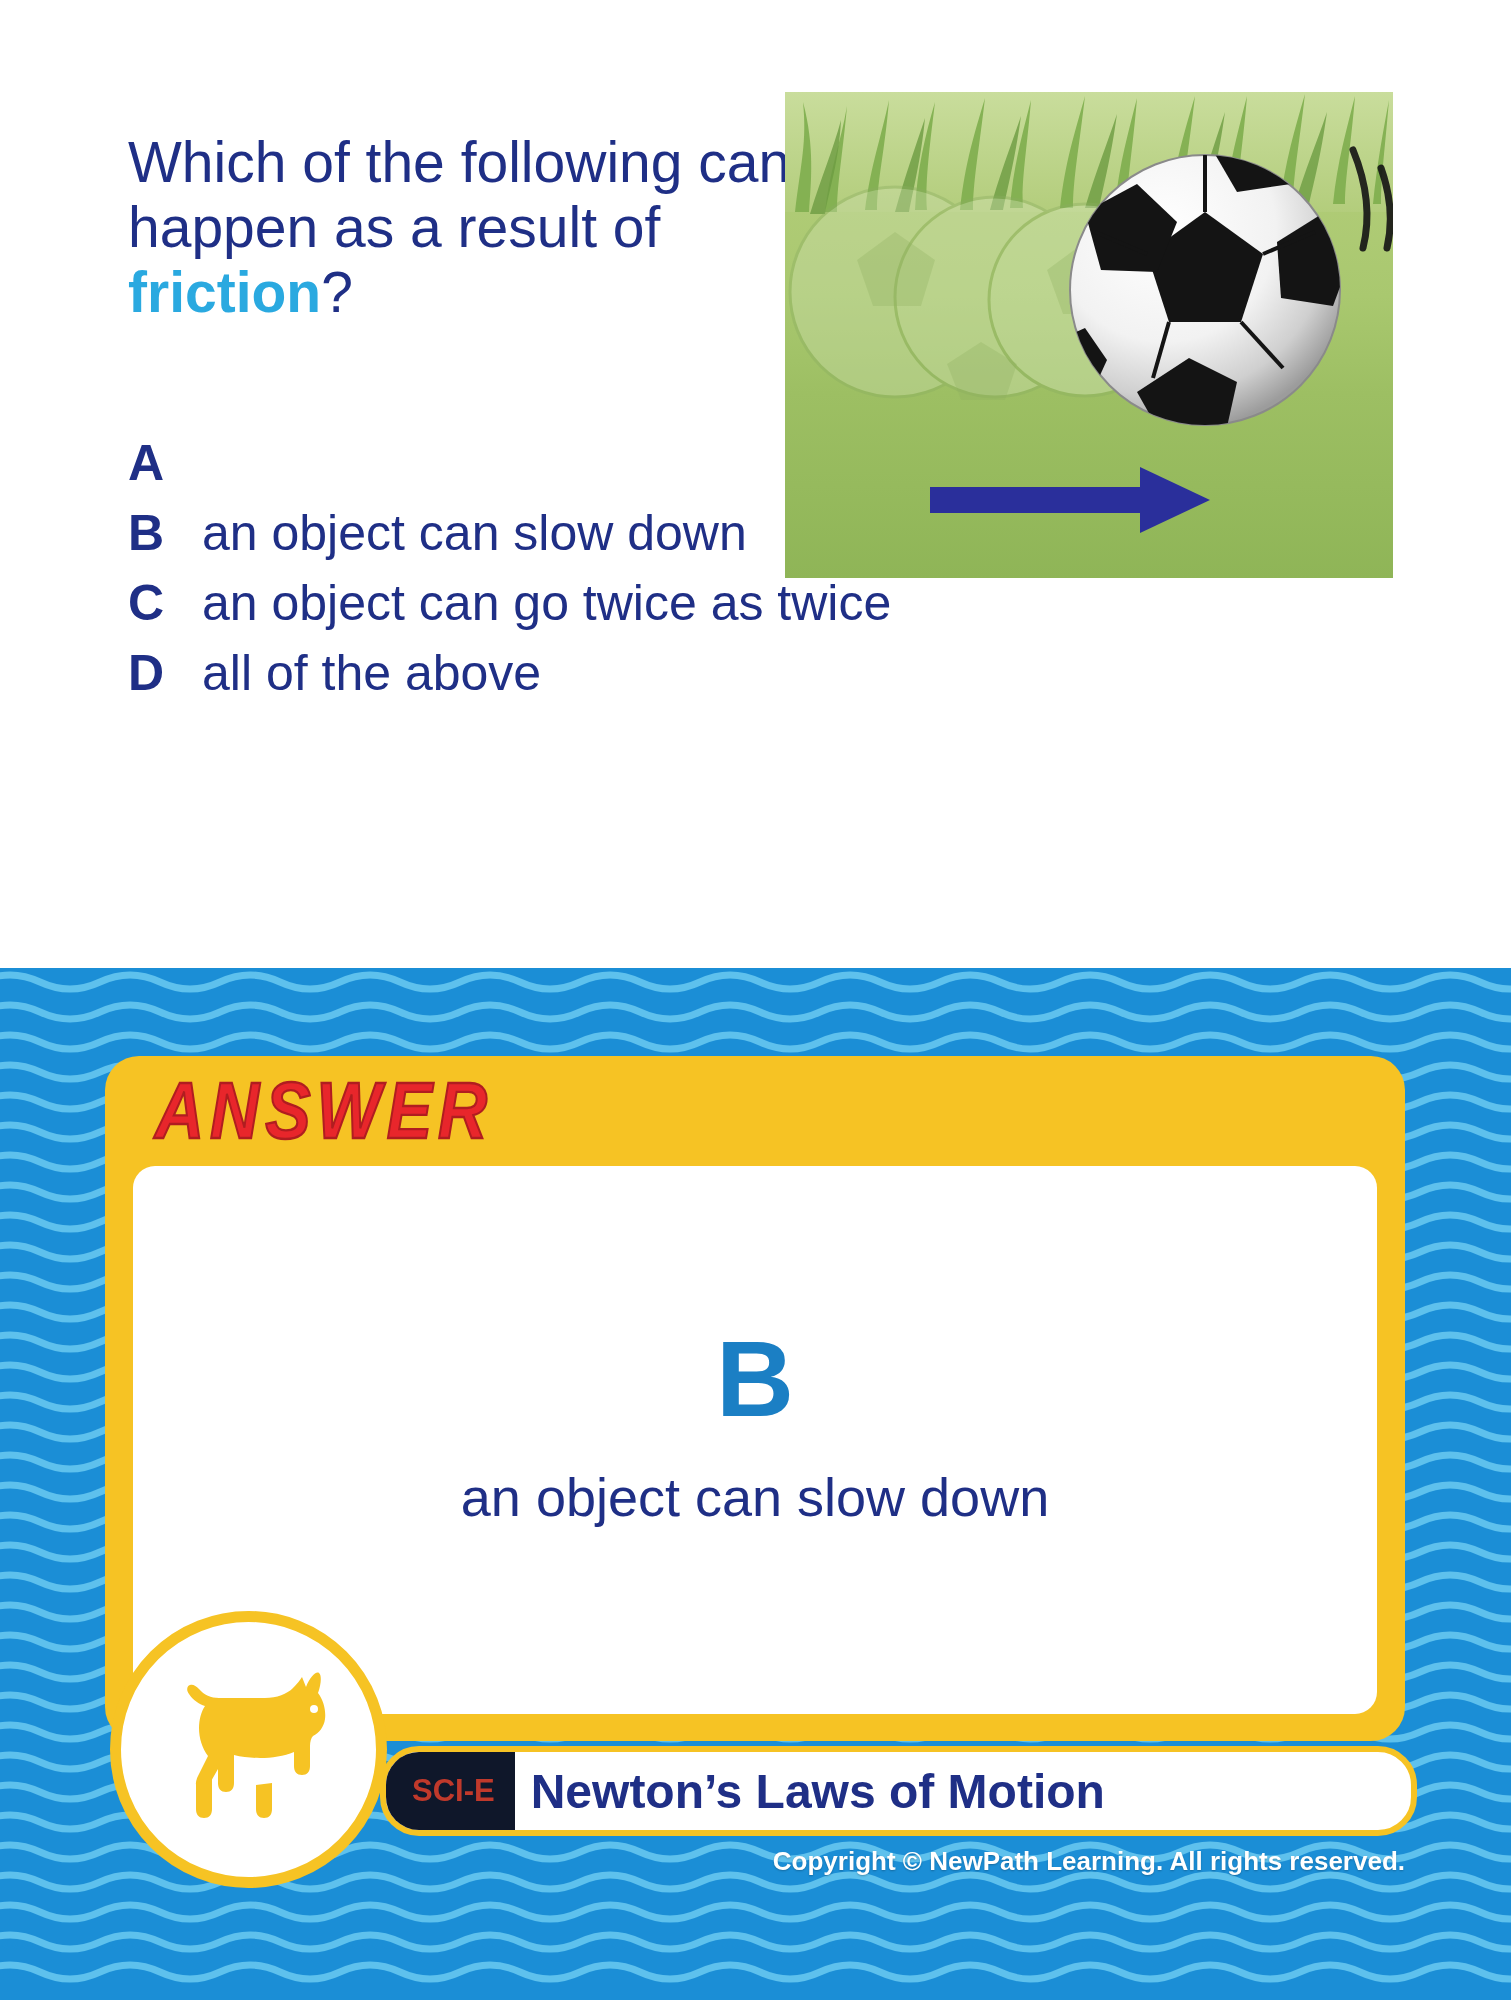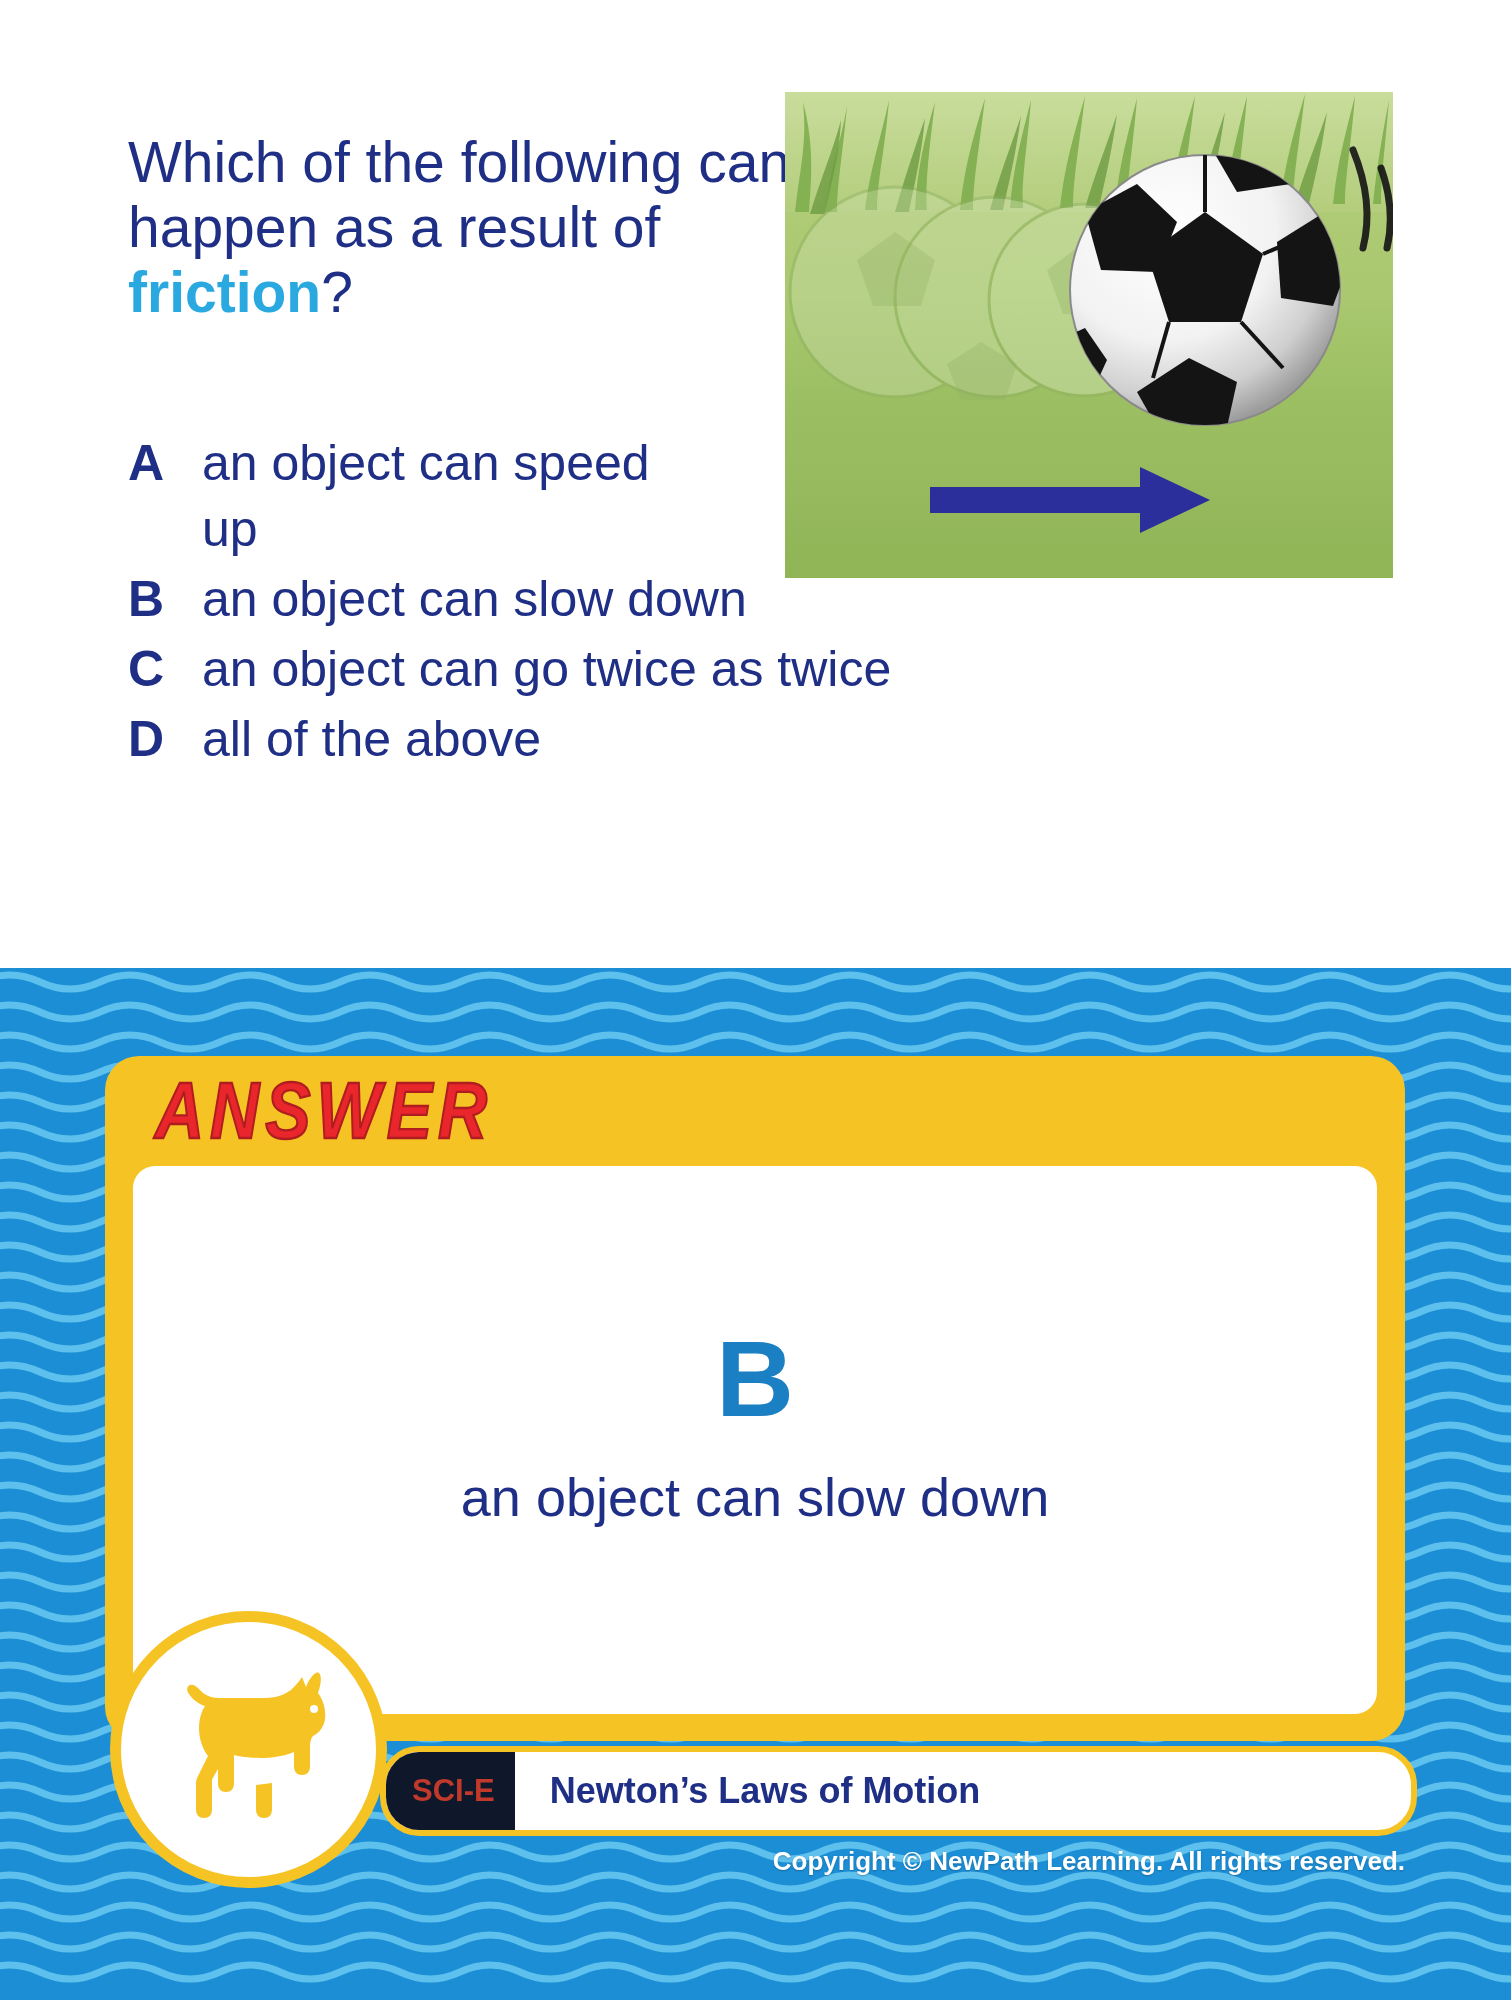--- a/index.html
+++ b/index.html
@@ -220,22 +220,22 @@
     font-weight: bold;
     font-size: 31px;
     height: 100%;
     display: flex;
     align-items: center;
     padding: 0 20px 0 26px;
   }
   #topic-title {
     color: #1f2f86;
     font-weight: bold;
-    font-size: 36px;
-    padding-left: 35px;
+    font-size: 48px;
+    padding-left: 16px;
   }
 
   #copyright {
     position: absolute;
     left: 420px;
     top: 790px;
     width: 880px;
     text-align: right;
     color: #ffffff;
     font-size: 26px;
@@ -263,21 +263,20 @@
 
 <div id="question-card">
 
   <div id="question-text">
     <span>Which of the following can happen as a result of </span><span class="kw">friction</span><span>?</span>
   </div>
 
   <div id="choices">
     <div class="choice">
       <span class="choice-letter">A</span>
-      <span class="choice-text">an object can speed up</span>
     </div>
     <div class="choice wide">
       <span class="choice-letter">B</span>
       <span class="choice-text">an object can slow down</span>
     </div>
     <div class="choice wide">
       <span class="choice-letter">C</span>
       <span class="choice-text">an object can go twice as twice</span>
     </div>
     <div class="choice wide">

